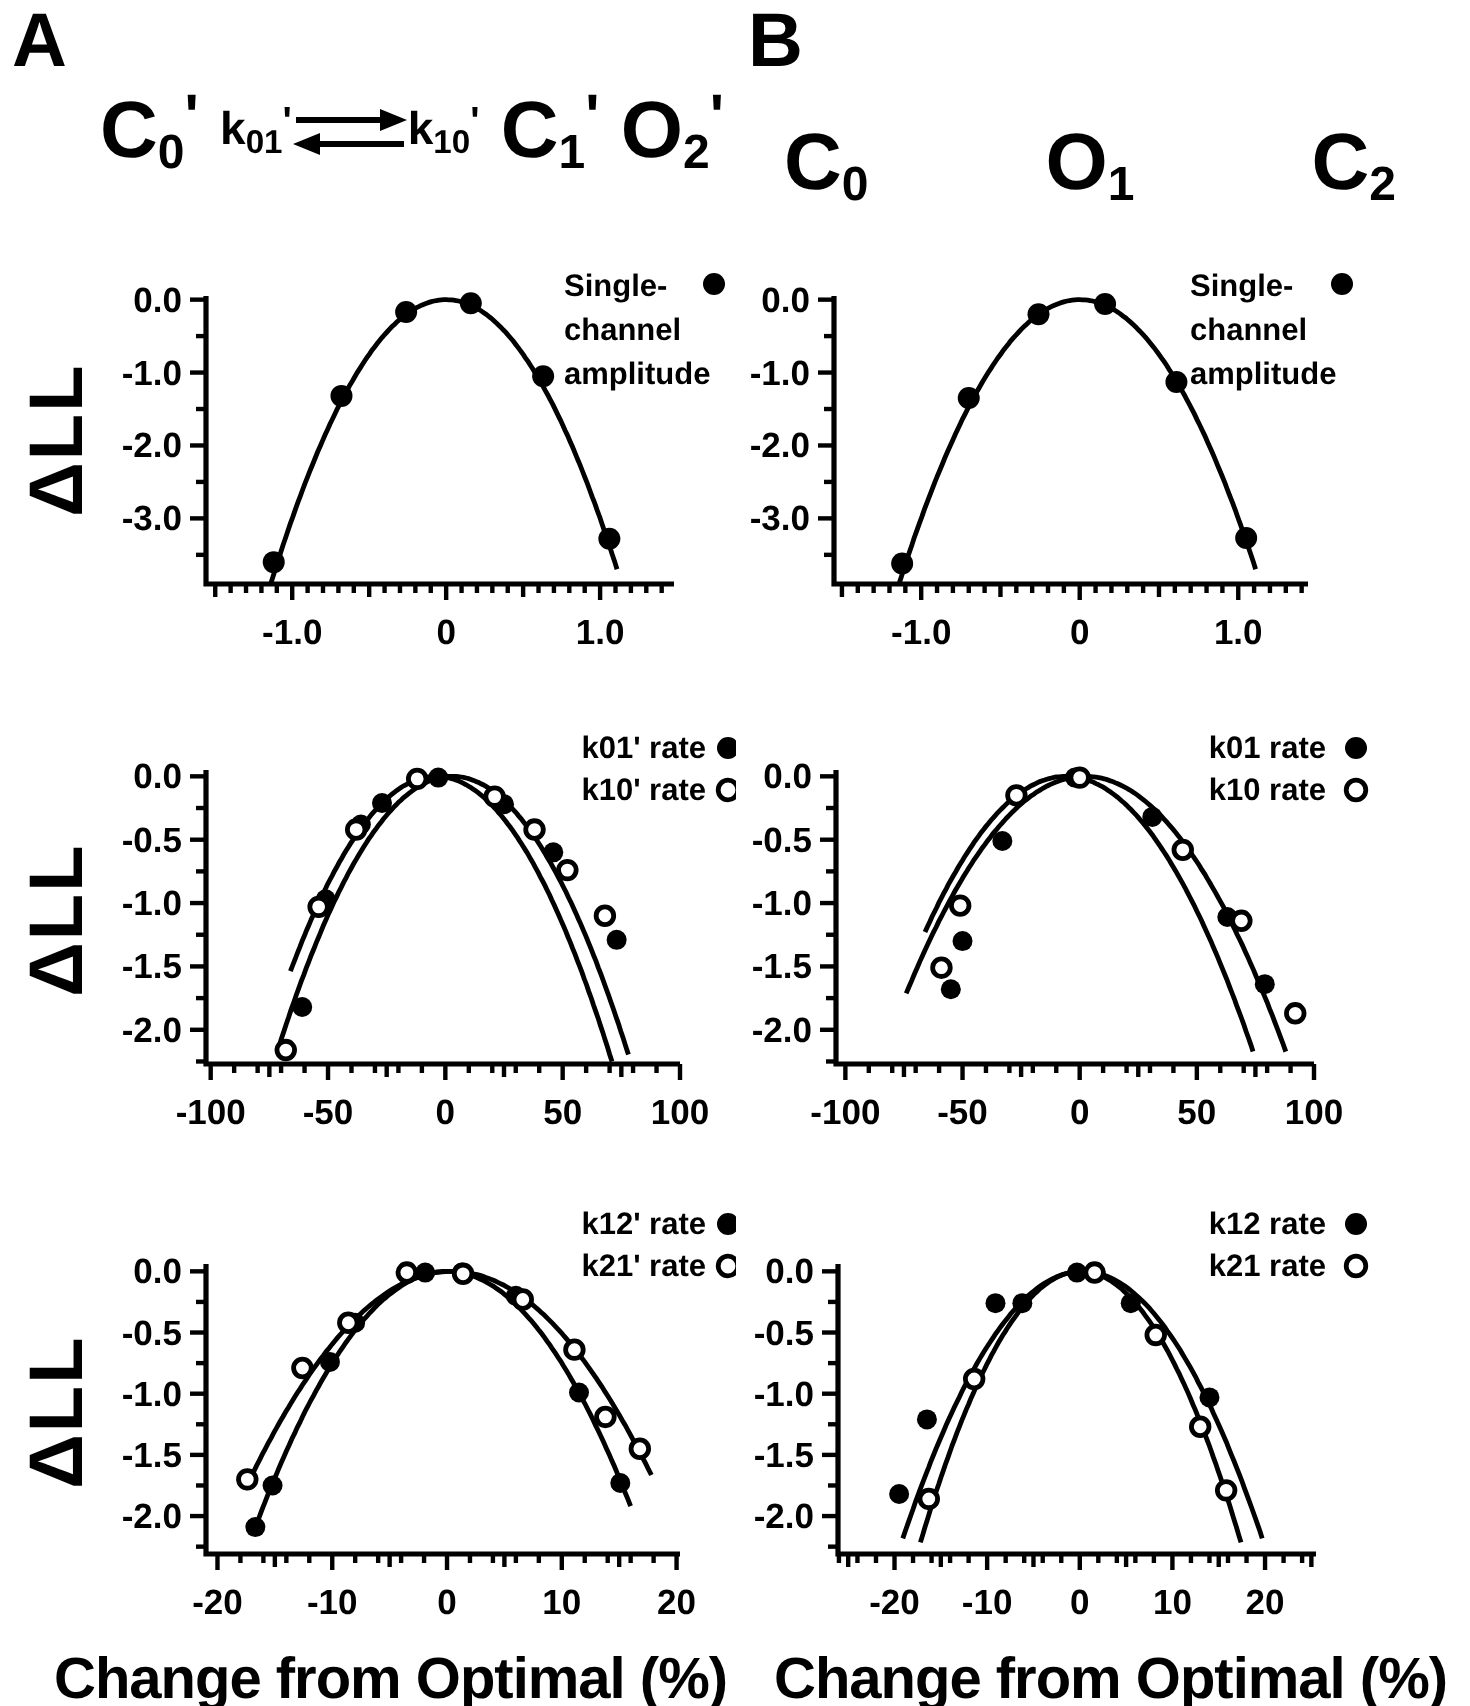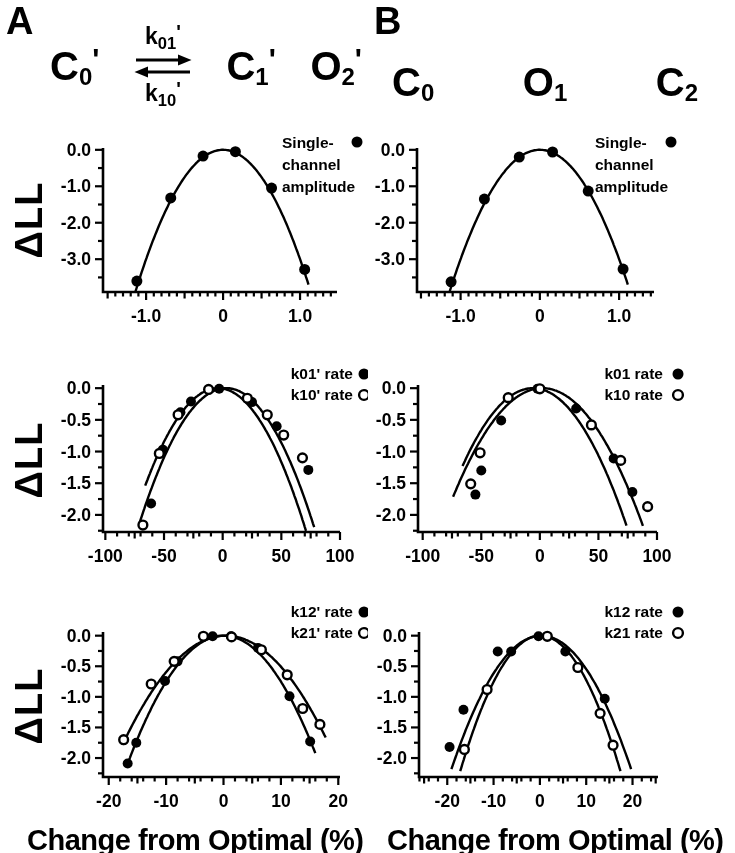--- a/index.html
+++ b/index.html
@@ -7,21 +7,21 @@
         font-family:"Liberation Sans",sans-serif;color:#000}
   .panel-label{position:absolute;font-weight:bold;font-size:38px;line-height:1}
   #panelA{left:6px;top:2px}
   #panelB{left:374px;top:2px}
   .scheme{position:absolute;display:flex;justify-content:space-between;align-items:center;height:96px}
   .scheme-a{left:50px;top:18px;width:312px}
   .scheme-b{left:392px;top:34px;width:306px}
   .state{font-weight:bold;font-size:40px;line-height:1;white-space:nowrap}
   .state sub{font-size:0.60em;vertical-align:-0.22em;letter-spacing:0}
   .pr{font-size:0.75em;vertical-align:0.35em}
-  .eqcol{display:flex;flex-direction:column;align-items:center}
+  .eqcol{display:flex;align-items:flex-start}
   .rate{font-weight:bold;font-size:23px;line-height:1.0;white-space:nowrap}
   .rate sub{font-size:0.72em;vertical-align:-0.28em}
   .rpr{font-size:0.85em;vertical-align:0.25em}
   .eqarrows{display:block;margin:1px 0}
   .dll{position:absolute;width:120px;height:46px;line-height:44px;text-align:center;
        font-weight:bold;font-size:38px;transform:rotate(-90deg);letter-spacing:1px}
   #dll1{left:-30px;top:197px}
   #dll2{left:-30px;top:437px}
   #dll3{left:-30px;top:683px}
   .xlabel{position:absolute;top:824px;width:372px;text-align:left;font-weight:bold;

